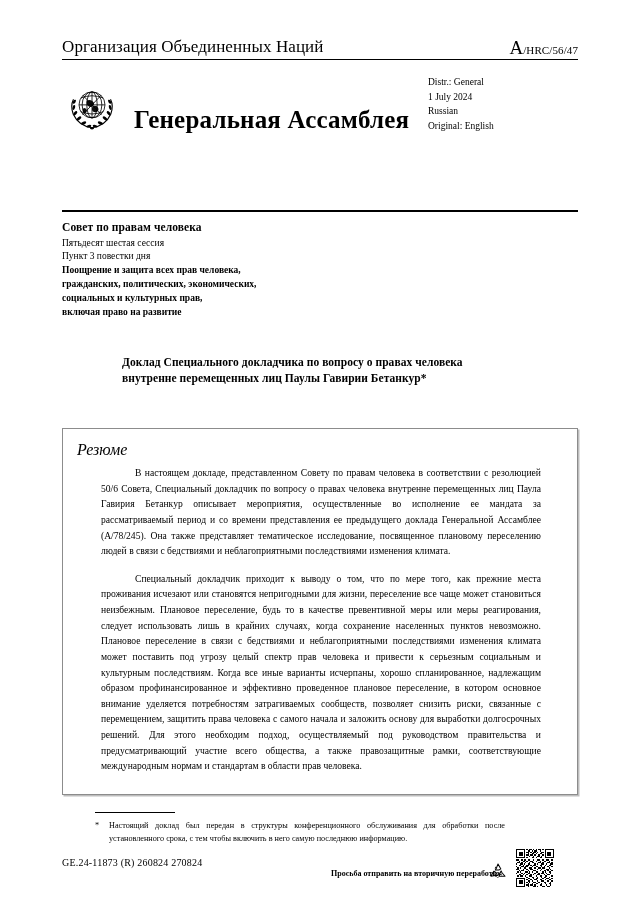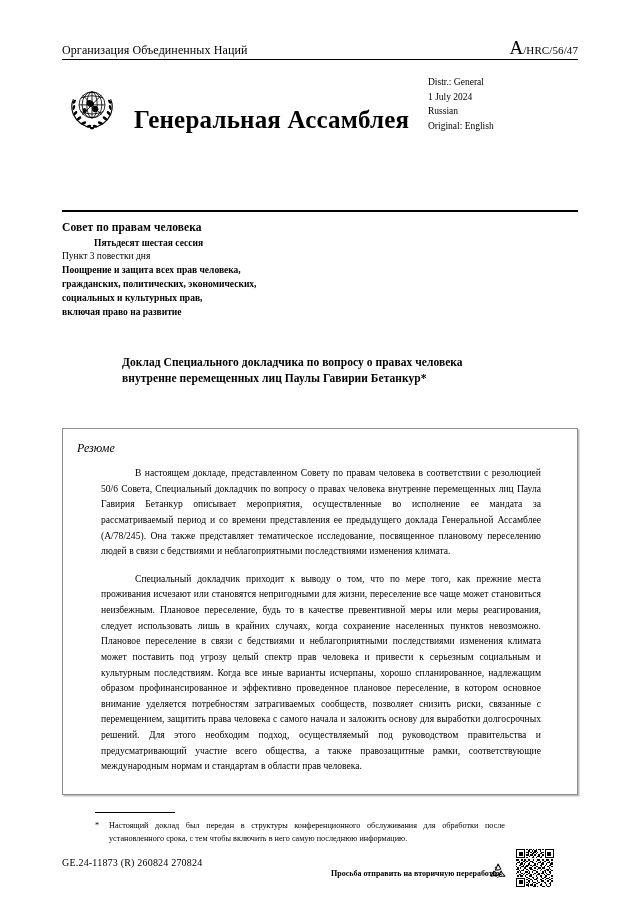--- a/index.html
+++ b/index.html
@@ -31,21 +31,21 @@
     top: 38px;
     width: 516px;
   }
   .org-row {
     display: flex;
     align-items: flex-end;
     justify-content: space-between;
     padding-bottom: 1px;
   }
   .org-name {
-    font-size: 12px;
+    font-size: 17px;
     letter-spacing: 0.1px;
     line-height: 1.1;
   }
   .doc-symbol {
     font-size: 11px;
     line-height: 1;
     white-space: nowrap;
     letter-spacing: 0.1px;
   }
   .doc-symbol .sym-a {
@@ -105,23 +105,22 @@
     font-size: 10px;
     line-height: 1.45;
   }
   .council .c-head {
     font-size: 11.5px;
     font-weight: bold;
     letter-spacing: 0.1px;
     margin-bottom: 1px;
   }
   .council .c-sess {
-    font-weight: bold;
+    font-weight: normal;
     font-size: 9.5px;
-    margin-left: 32px;
   }
   .council .c-line {
     font-size: 9.5px;
   }
   .council .c-item {
     font-weight: bold;
     font-size: 9.5px;
   }
 
   
@@ -155,21 +154,21 @@
     height: 367px;
     border: 1px solid #8c8c8c;
     box-sizing: border-box;
     box-shadow: 1.5px 1.5px 0 0 #bdbdbd;
     background: #fff;
   }
   .summary-label {
     position: absolute;
     left: 14px;
     top: 12px;
-    font-size: 12px;
+    font-size: 16px;
     font-style: italic;
     font-family: Liberation Serif, serif;
   }
   .summary-body {
     position: absolute;
     left: 38px;
     top: 36px;
     width: 440px;
     font-size: 9.6px;
     line-height: 1.63;

